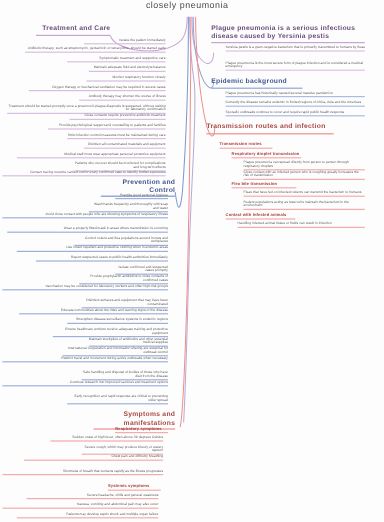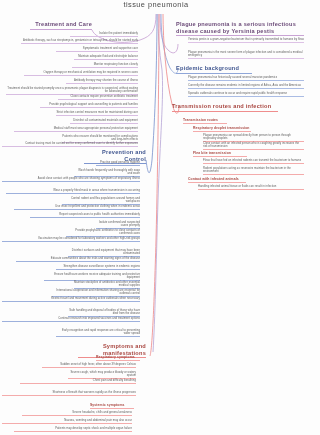--- a/index.html
+++ b/index.html
@@ -64,21 +64,21 @@
       <path d="M156 14 C156 30 152 36 140 40 C120 46 96 40 92 30" stroke="#c9a3d4"></path>
       <path d="M158 14 C158 34 159 50 162 70 C164 96 160 140 158 200 C156 270 155 320 153 352" stroke="#b9a9d8"></path>
       <path d="M160 14 C160 34 162 44 168 50 C174 56 178 52 178 44" stroke="#c9a3d4"></path>
       <path d="M161 14 C161 36 164 56 170 68 C175 76 178 74 178 68" stroke="#8fa6d8"></path>
       <path d="M163 14 C163 40 166 80 172 104 C176 118 179 114 179 106" stroke="#ef8d8d"></path>
       <path d="M159 14 C159 60 158 160 156 240 C154 310 152 350 150 356" stroke="#ef8d8d"></path>
       <path d="M157 14 C157 60 155 120 152 160 C150 178 148 176 146 160" stroke="#7e96cf"></path>
     </g>
   </svg>
 
-  <div class="node root">tissue pneumonia</div>
+  <div class="node root">closely pneumonia</div>
 
   <div class="node head l c-treat u-treat" style="left:30px;top:21px;width:62px;">Treatment and Care</div>
 
   <div class="node leaf l u-treat2" style="left:70px;top:32px;width:68px;">Isolate the patient immediately</div>
   <div class="node leaf l u-treat2" style="left:21px;top:39px;width:117px;">Antibiotic therapy, such as streptomycin, gentamicin or tetracycline, should be started early</div>
   <div class="node leaf l u-treat2" style="left:56px;top:47px;width:82px;">Symptomatic treatment and supportive care</div>
   <div class="node leaf l u-treat2" style="left:74px;top:55px;width:64px;">Maintain adequate fluid and electrolyte balance</div>
   <div class="node leaf l u-treat2" style="left:72px;top:63px;width:66px;">Monitor respiratory function closely</div>
   <div class="node leaf l u-treat2" style="left:24px;top:71px;width:114px;">Oxygen therapy or mechanical ventilation may be required in severe cases</div>
   <div class="node leaf l u-treat2" style="left:66px;top:79px;width:72px;">Antibody therapy may shorten the course of illness</div>

